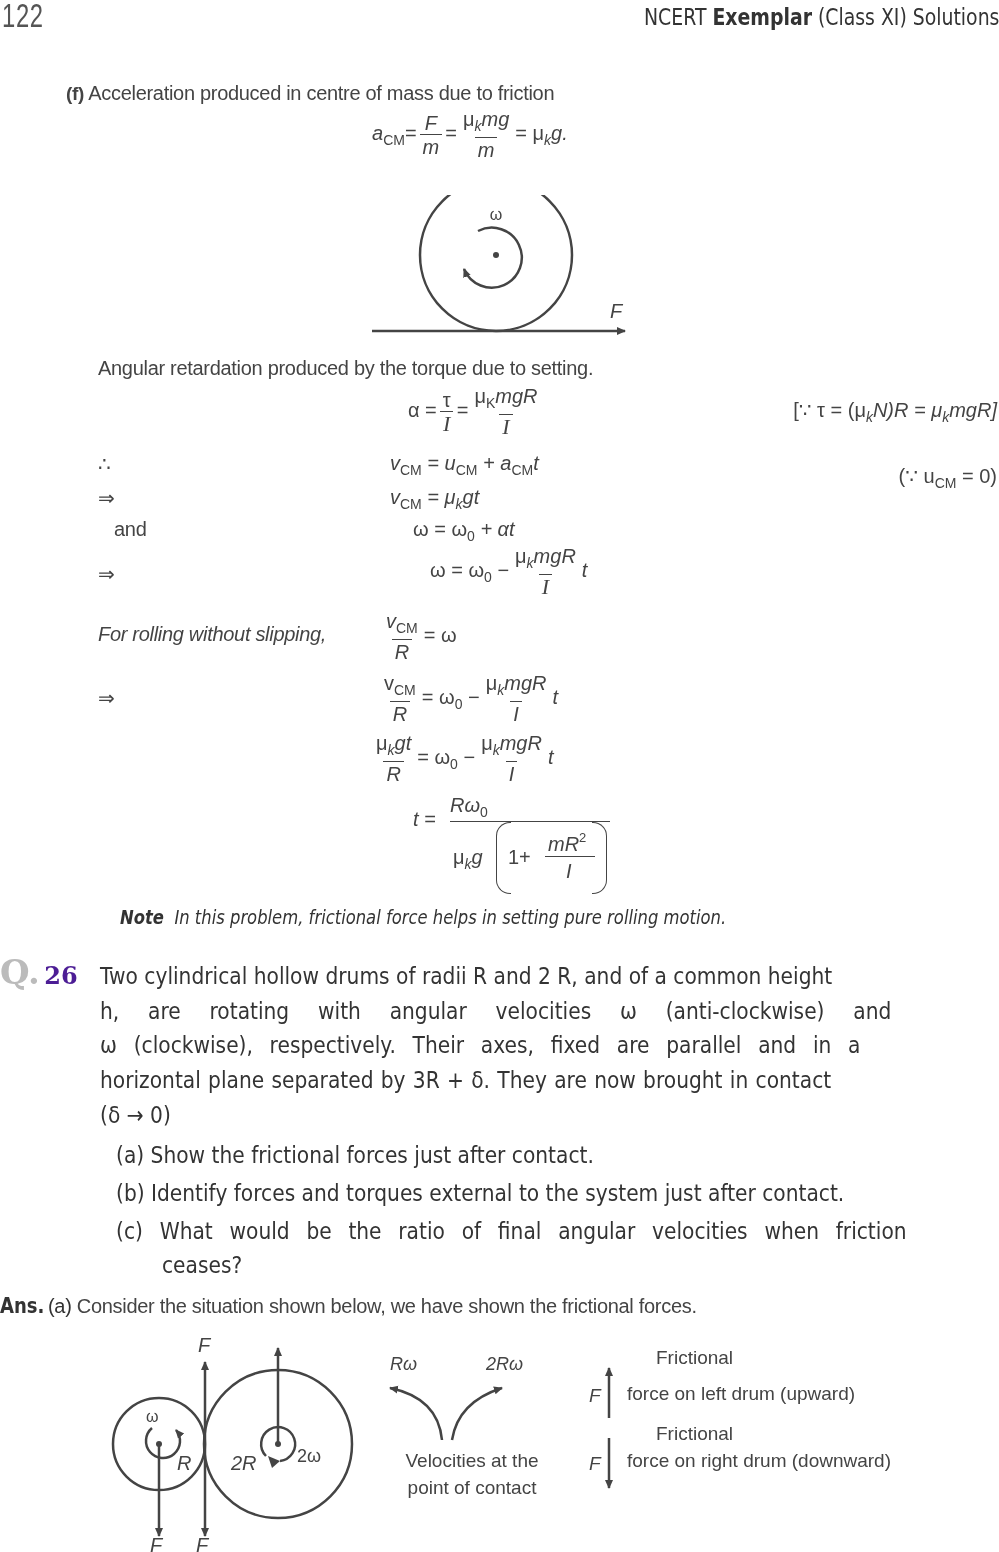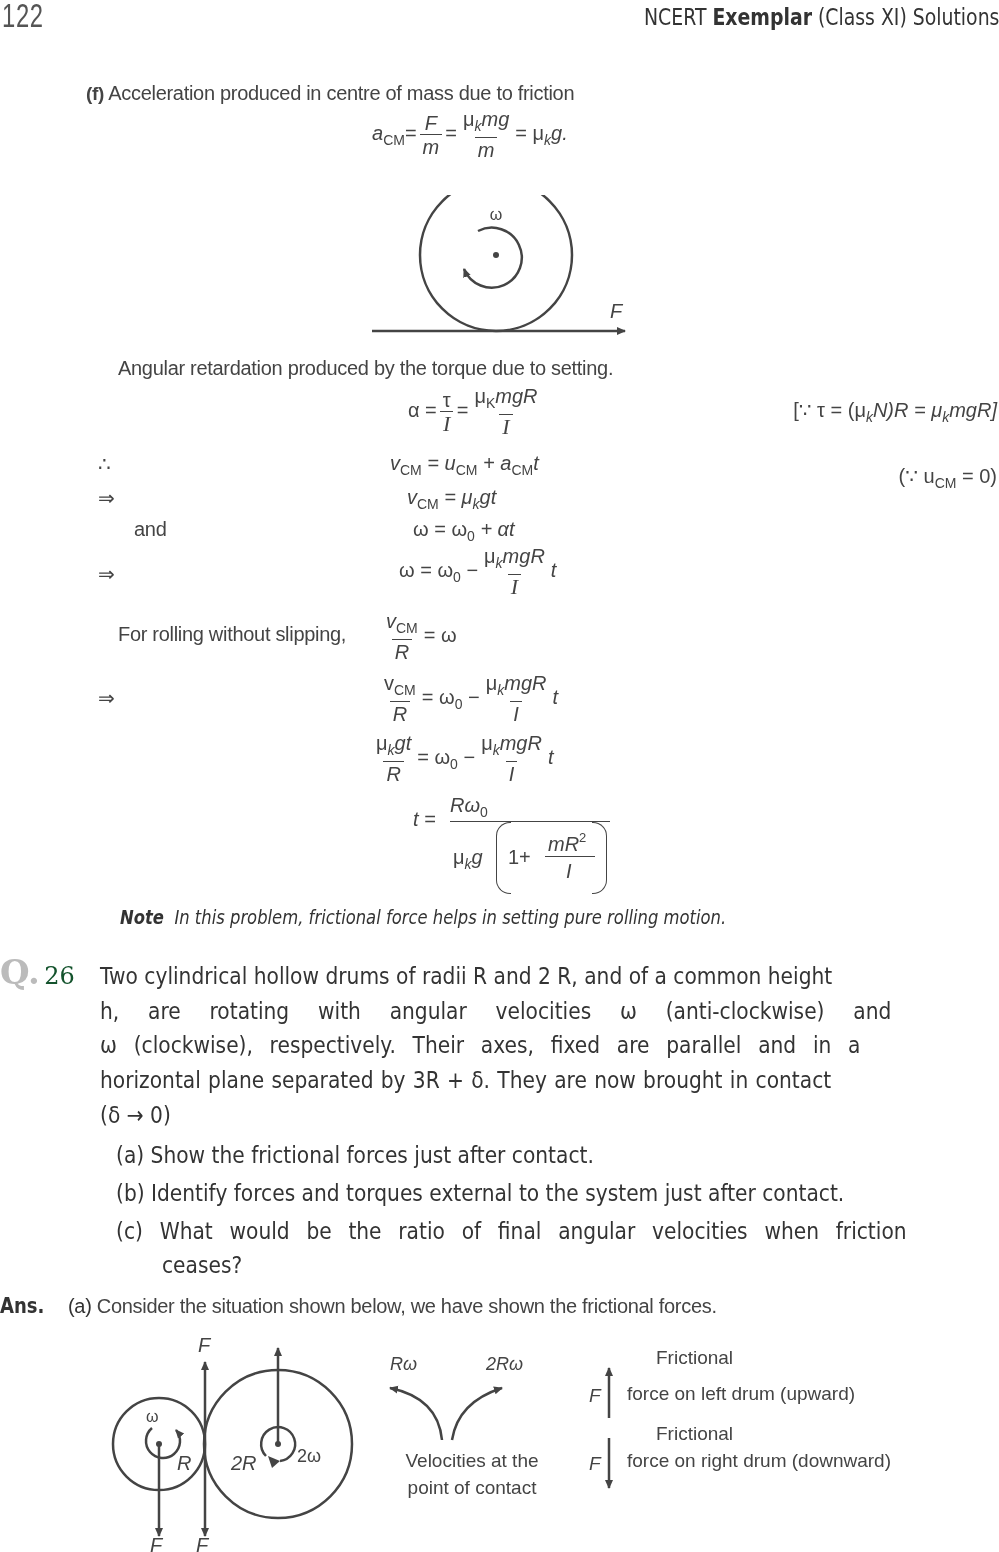--- a/index.html
+++ b/index.html
@@ -1,33 +1,33 @@
 <!DOCTYPE html>
 <html><head>
 <meta charset="utf-8">
 <style>
   html,body{margin:0;padding:0;background:#fff;}
   body{width:999px;height:1552px;position:relative;overflow:hidden;color:#333;font-family:"Liberation Sans",sans-serif;}
   .abs{position:absolute;white-space:nowrap;}
   .pg{font-size:34px;color:#555;font-weight:300;transform:scaleX(0.7);transform-origin:left top;letter-spacing:1px;}
   .hdr{font-family:"DejaVu Sans",sans-serif;font-size:23px;color:#333;transform:scaleX(0.82);transform-origin:right top;right:0;}
   .hdr b{font-weight:bold;}
-  .sans{font-family:"Liberation Sans",sans-serif;font-size:20px;color:#444;letter-spacing:-0.3px;margin-left:20px;}
+  .sans{font-family:"Liberation Sans",sans-serif;font-size:20px;color:#444;letter-spacing:-0.3px;}
   .math{font-family:"Liberation Sans",sans-serif;font-size:20px;color:#444;}
   .it{font-style:italic;}
   .sub{font-size:14px;vertical-align:-5px;}
   .sup{font-size:13px;vertical-align:9px;}
   .frac{display:inline-flex;flex-direction:column;align-items:center;vertical-align:middle;margin:0 3px;}
   .frac .num{padding:0 3px;line-height:22px;}
   .frac .den{border-top:1.5px solid #444;padding:0 3px;line-height:24px;}
   .qtext{font-family:"DejaVu Sans",sans-serif;font-size:23.5px;color:#333;transform:scaleX(0.86);transform-origin:left top;}
   .note{font-family:"DejaVu Sans",sans-serif;font-style:italic;font-size:20px;color:#333;transform:scaleX(0.82);transform-origin:left top;}
   .note b{font-style:italic;}
   .qmark{font-family:"DejaVu Serif",serif;font-size:34px;font-weight:bold;color:#bbb;}
-  .qnum{font-family:"DejaVu Serif",serif;font-size:24px;font-weight:normal;color:#14532d;}
+  .qnum{font-family:"DejaVu Serif",serif;font-size:24px;font-weight:bold;color:#4c1d95;}
   .ans{font-family:"DejaVu Sans",sans-serif;font-weight:bold;font-size:22px;color:#333;transform:scaleX(0.82);transform-origin:left top;}
   svg text{font-family:"Liberation Sans",sans-serif;fill:#444;}
 </style>
 </head>
 <body>
 
 <div class="abs pg" style="left:2px;top:-4px;">122</div>
 <div class="abs hdr" style="top:4px;">
   <span>NCERT</span>
   <b>Exemplar</b>
@@ -75,33 +75,33 @@
     </span>
 </div>
 <div class="abs math" style="right:2px;top:398px;">
   <span>[∵ τ = (μ</span><span class="sub it">k</span><span class="it">N)R = μ</span><span class="sub it">k</span><span class="it">mgR]</span>
 </div>
 
 <div class="abs math" style="left:98px;top:452px;">∴</div>
 <div class="abs math it" style="left:390px;top:452px;"><span>v</span><span class="sub" style="font-style:normal">CM</span><span> = u</span><span class="sub" style="font-style:normal">CM</span><span> + a</span><span class="sub" style="font-style:normal">CM</span><span>t</span></div>
 
 <div class="abs math" style="left:98px;top:486px;">⇒</div>
-<div class="abs math it" style="left:390px;top:486px;margin-left:17px;"><span>v</span><span class="sub" style="font-style:normal">CM</span><span> = μ</span><span class="sub">k</span><span>gt</span></div>
+<div class="abs math it" style="left:390px;top:486px;"><span>v</span><span class="sub" style="font-style:normal">CM</span><span> = μ</span><span class="sub">k</span><span>gt</span></div>
 <div class="abs math" style="right:2px;top:464px;"><span>(∵ u</span><span class="sub">CM</span><span> = 0)</span></div>
 
 <div class="abs sans" style="left:114px;top:518px;">and</div>
 <div class="abs math" style="left:413px;top:518px;"><span>ω = ω</span><span class="sub">0</span><span class="it"> + αt</span></div>
 
 <div class="abs math" style="left:98px;top:562px;">⇒</div>
-<div class="abs math" style="left:399px;top:545px;"><span>ω = ω</span><span class="sub">0</span><span> −</span><span class="frac">
+<div class="abs math" style="left:430px;top:545px;"><span>ω = ω</span><span class="sub">0</span><span> −</span><span class="frac">
       <span class="num"><span>μ</span><span class="sub it">k</span><span class="it">mgR</span></span>
       <span class="den it" style="font-family:'Liberation Serif',serif;font-size:22px;">I</span>
     </span><span class="it">t</span></div>
 
-<div class="abs sans" style="left:98px;top:623px;">For rolling without slipping,</div>
+<div class="abs sans" style="left:98px;top:623px;font-style:italic;">For rolling without slipping,</div>
 <div class="abs math" style="left:380px;top:610px;"><span class="frac">
       <span class="num it"><span>v</span><span class="sub" style="font-style:normal">CM</span></span>
       <span class="den it">R</span>
     </span><span>= ω</span></div>
 
 <div class="abs math" style="left:98px;top:686px;">⇒</div>
 <div class="abs math" style="left:378px;top:672px;"><span class="frac">
       <span class="num"><span>v</span><span class="sub">CM</span></span>
       <span class="den it">R</span>
     </span><span>= ω</span><span class="sub">0</span> <span>−</span><span class="frac">

